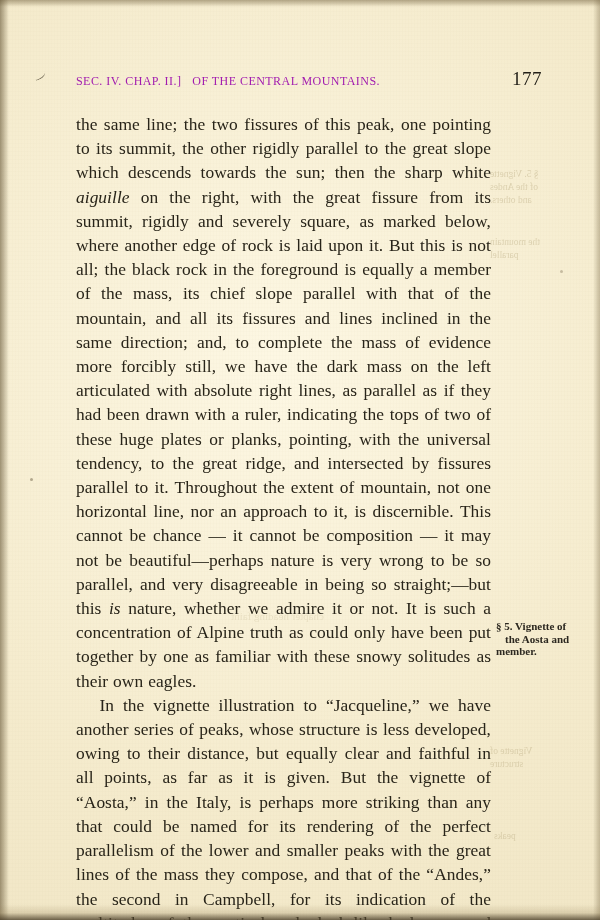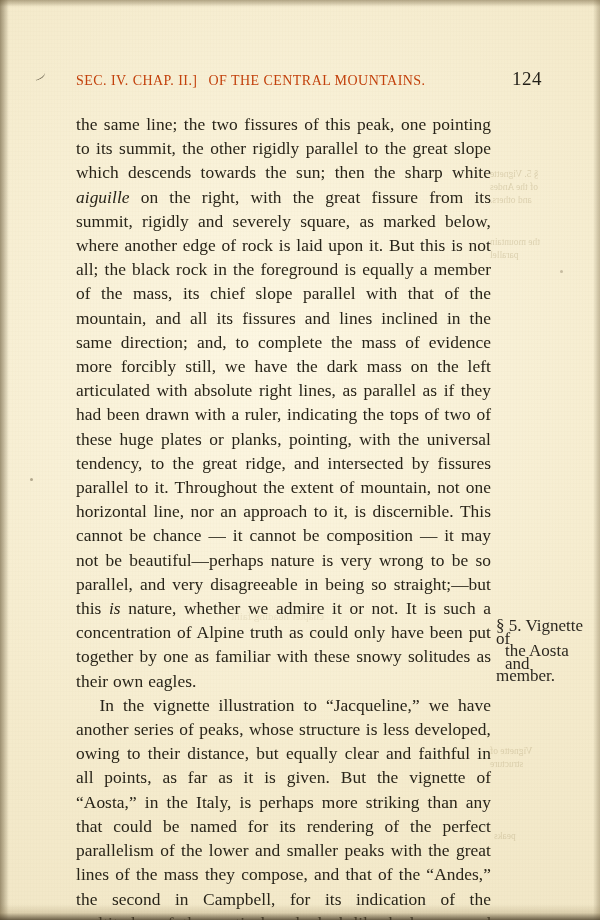--- a/index.html
+++ b/index.html
@@ -113,24 +113,24 @@
     left: 76px;
     right: 58px;
     top: 68px;
     height: 22px;
     display: flex;
     align-items: baseline;
     justify-content: space-between;
   }
   .rh-left {
     font-variant: small-caps;
-    font-size: 14px;
+    font-size: 12px;
     letter-spacing: .45px;
     white-space: nowrap;
-    color: #c2410c;
+    color: #a21caf;
   }
   .rh-chapter { display: inline; }
   .rh-title { display: inline; margin-left: 11px; }
   .rh-page {
     font-size: 19px;
     color: #221f17;
     letter-spacing: .5px;
     margin-left: 14px;
   }
 
@@ -153,24 +153,25 @@
   }
   .para + .para { text-indent: 1.35em; }
   .para i { font-style: italic; }
 
   
   .side-note {
     position: absolute;
     left: 496px;
     top: 620px;
     width: 96px;
-    font-size: 17px;
+    font-size: 11px;
     line-height: 12.6px;
     color: #2c2820;
     text-indent: 0;
+    font-weight: bold;
   }
   .side-note .sn-first { display: block; }
   .side-note .sn-rest  { display: block; padding-left: 9px; }
   .side-note .sn-last  { display: block; }
 
   
   .inky { filter: blur(0.18px); }
 </style>
 </head>
 <body>
@@ -197,21 +198,21 @@
     <span>peaks</span>
   </div>
   <div class="bleed bleed-e">
     <span>chapter heading faint</span>
   </div>
 
   <div class="running-head">
     <div class="rh-left inky">
       <span class="rh-chapter">SEC. IV. CHAP. II.]</span><span class="rh-title">OF THE CENTRAL MOUNTAINS.</span>
     </div>
-    <div class="rh-page inky">124</div>
+    <div class="rh-page inky">177</div>
   </div>
 
   <div class="body-block">
     <p class="para inky"><span>the same line; the two fissures of this peak, one pointing to its summit, the other rigidly parallel to the great slope which descends towards the sun; then the sharp white </span><i>aiguille</i><span> on the right, with the great fissure from its summit, rigidly and severely square, as marked below, where another edge of rock is laid upon it. But this is not all; the black rock in the foreground is equally a member of the mass, its chief slope parallel with that of the mountain, and all its fissures and lines inclined in the same direction; and, to complete the mass of evidence more forcibly still, we have the dark mass on the left articulated with absolute right lines, as parallel as if they had been drawn with a ruler, indicating the tops of two of these huge plates or planks, pointing, with the universal tendency, to the great ridge, and intersected by fissures parallel to it. Throughout the extent of mountain, not one horizontal line, nor an approach to it, is discernible. This cannot be chance — it cannot be composition — it may not be beautiful—perhaps nature is very wrong to be so parallel, and very disagreeable in being so straight;—but this </span><i>is</i><span> nature, whether we admire it or not. It is such a concentration of Alpine truth as could only have been put together by one as familiar with these snowy solitudes as their own eagles.</span></p>
 
     <p class="para inky">In the vignette illustration to “Jacqueline,” we have another series of peaks, whose structure is less developed, owing to their distance, but equally clear and faithful in all points, as far as it is given. But the vignette of “Aosta,” in the Italy, is perhaps more striking than any that could be named for its rendering of the perfect parallelism of the lower and smaller peaks with the great lines of the mass they compose, and that of the “Andes,” the second in Campbell, for its indication of the multitudes of the vertical and plank-like beds arranged almost like the leaves of a flower. This last especially, one of the very noblest, most faithful, most</p>
   </div>
 
   <div class="side-note inky">
     <span class="sn-first">§ 5. Vignette of</span>

